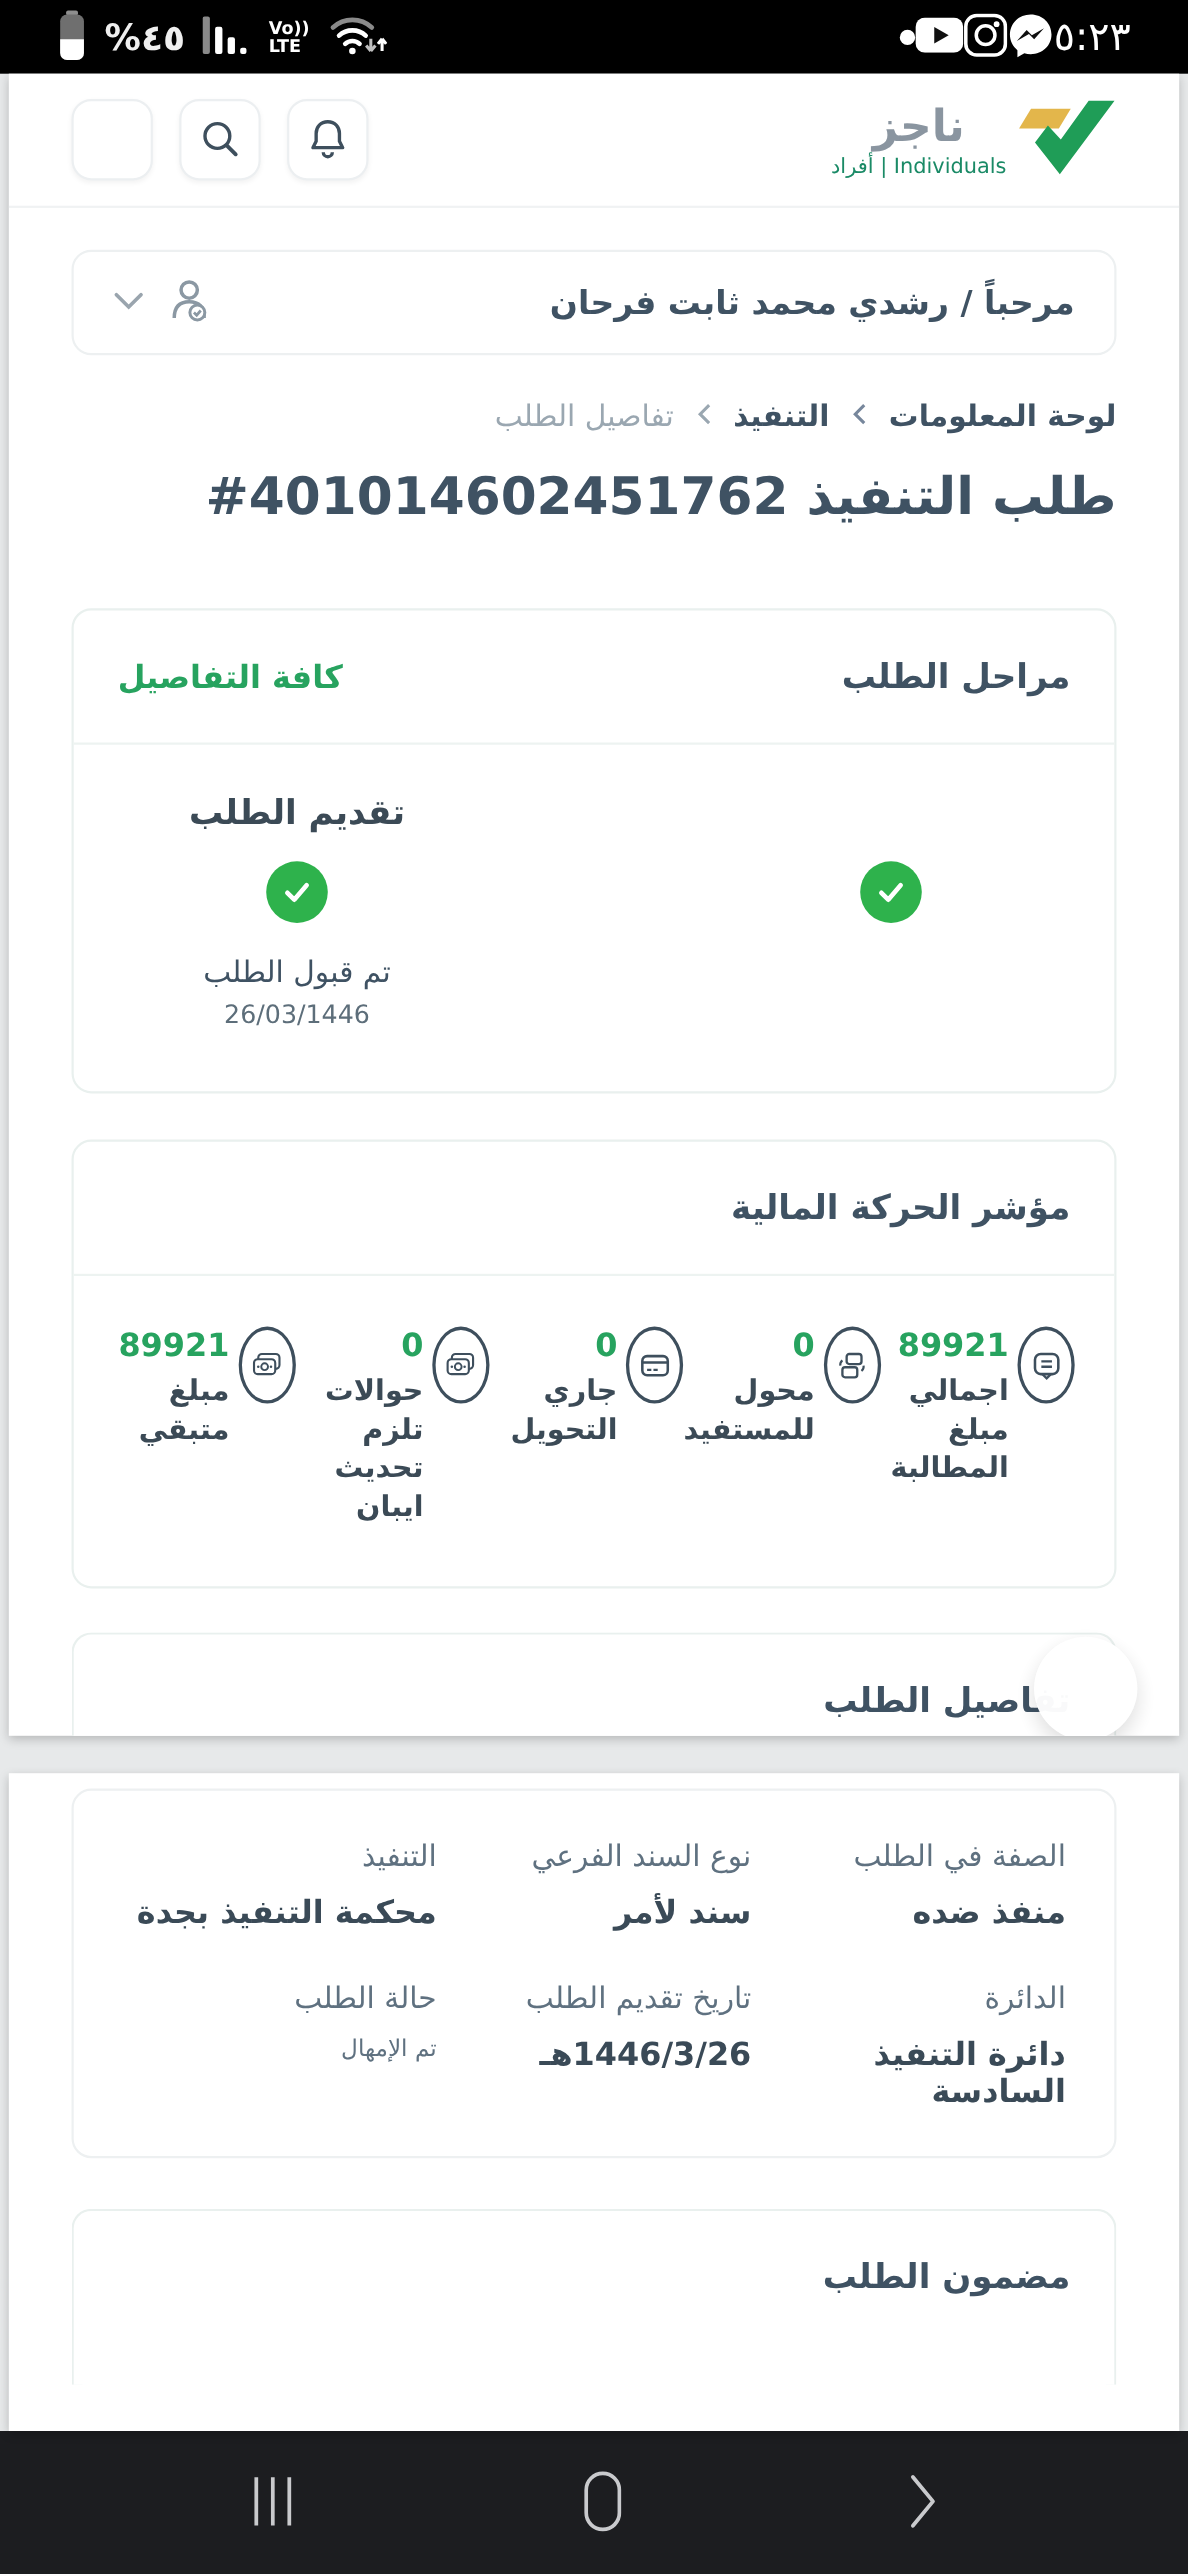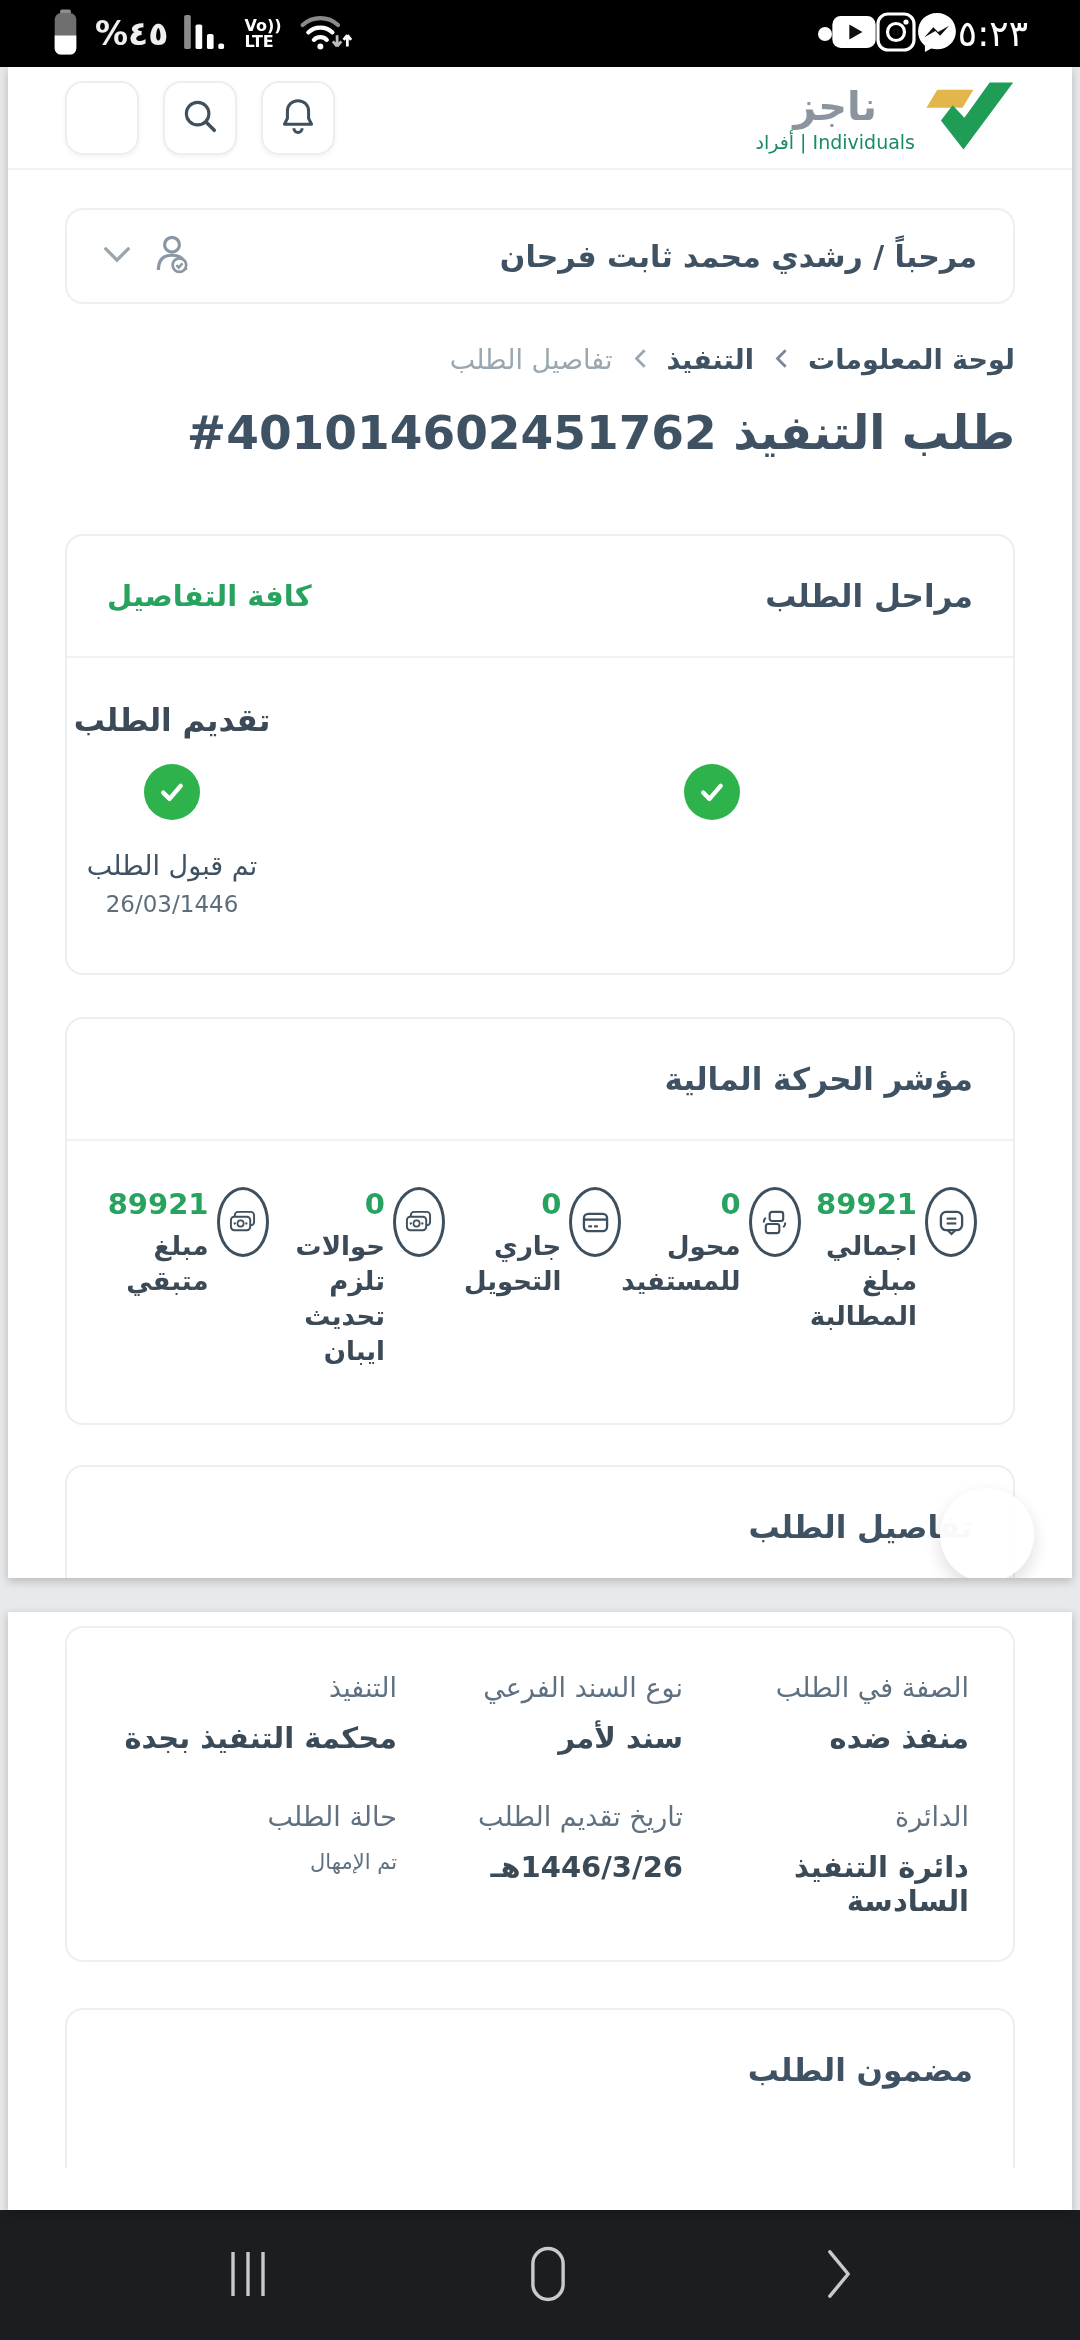--- a/index.html
+++ b/index.html
@@ -13,21 +13,21 @@
   .sb-pct { font-size:33px; font-weight:bold; color:#efefef; letter-spacing:1px; }
   .sb-volte { font-size:16px; font-weight:bold; line-height:.95; color:#fff; text-align:left; }
   .sb-dot { width:14px; height:14px; border-radius:50%; background:#fff; }
   .sb-time { font-size:36px; color:#fff; }
 
   .page-section { margin:0 8px; background:#fff; box-shadow:0 3px 9px rgba(0,0,0,.22); position:relative; }
   .section-1 { height:1511px; overflow:hidden; }
   .seam { height:34px; }
   .section-2 { height:598px; overflow:hidden; }
 
-  .app-header { height:103px; display:flex; align-items:center; justify-content:space-between;
+  .app-header { height:122px; display:flex; align-items:center; justify-content:space-between;
     padding:0 57px; border-bottom:2px solid #f0f2f3; }
   .header-buttons { display:flex; gap:24px; }
   .icon-btn { width:74px; height:74px; background:#fff; border:2px solid #eceff1; border-radius:18px;
     display:flex; align-items:center; justify-content:center; box-shadow:0 2px 5px rgba(0,0,0,.05); cursor:pointer; }
   .logo { display:flex; align-items:center; gap:6px; cursor:pointer; }
   .logo-text { text-align:center; }
   .logo-name { font-size:40px; font-weight:bold; color:#8a95a0; letter-spacing:1px; }
   .logo-sub { font-size:19px; color:#1a8a66; margin-top:2px; }
 
   .welcome-card { direction:rtl; margin:38px 57px 0; height:96px; border:2px solid #edf0f1; border-radius:18px;
@@ -43,21 +43,21 @@
   .page-title { direction:rtl; padding:0 57px; margin-top:30px; font-size:47px; font-weight:bold; color:#3f5263; }
   .page-title .num { unicode-bidi:embed; }
 
   .card { margin:0 57px; background:#fff; border:2px solid #e9f0ee; border-radius:18px; }
   .card-header { direction:rtl; display:flex; align-items:center; justify-content:space-between; padding:42px 40px; }
   .card-title { font-size:31px; font-weight:bold; color:#3f5263; }
   .card-link { font-size:29px; font-weight:bold; color:#27a35f; cursor:pointer; }
   .card-divider { height:2px; background:#edf3f1; }
 
   .stages-card { margin-top:74px; }
-  .timeline { direction:rtl; display:flex; justify-content:flex-end; gap:330px; padding:44px 0 56px; }
+  .timeline { direction:rtl; display:flex; justify-content:center; gap:330px; padding:44px 0 56px; }
   .step { display:flex; flex-direction:column; align-items:center; min-width:210px; }
   .step-title { font-size:31px; font-weight:bold; color:#3b4a56; height:40px; margin-bottom:22px; }
   .check-circle { width:56px; height:56px; border-radius:50%; background:#2eb24c;
     display:flex; align-items:center; justify-content:center; }
   .step-status { font-size:27px; color:#3f5263; margin-top:30px; }
   .step-date { font-size:23px; color:#5d6e7a; margin-top:10px; }
 
   .financial-card { margin-top:42px; }
   .fin-row { direction:rtl; display:flex; justify-content:space-between; padding:46px 36px 54px; }
   .fin-item { display:flex; align-items:flex-start; gap:8px; }

